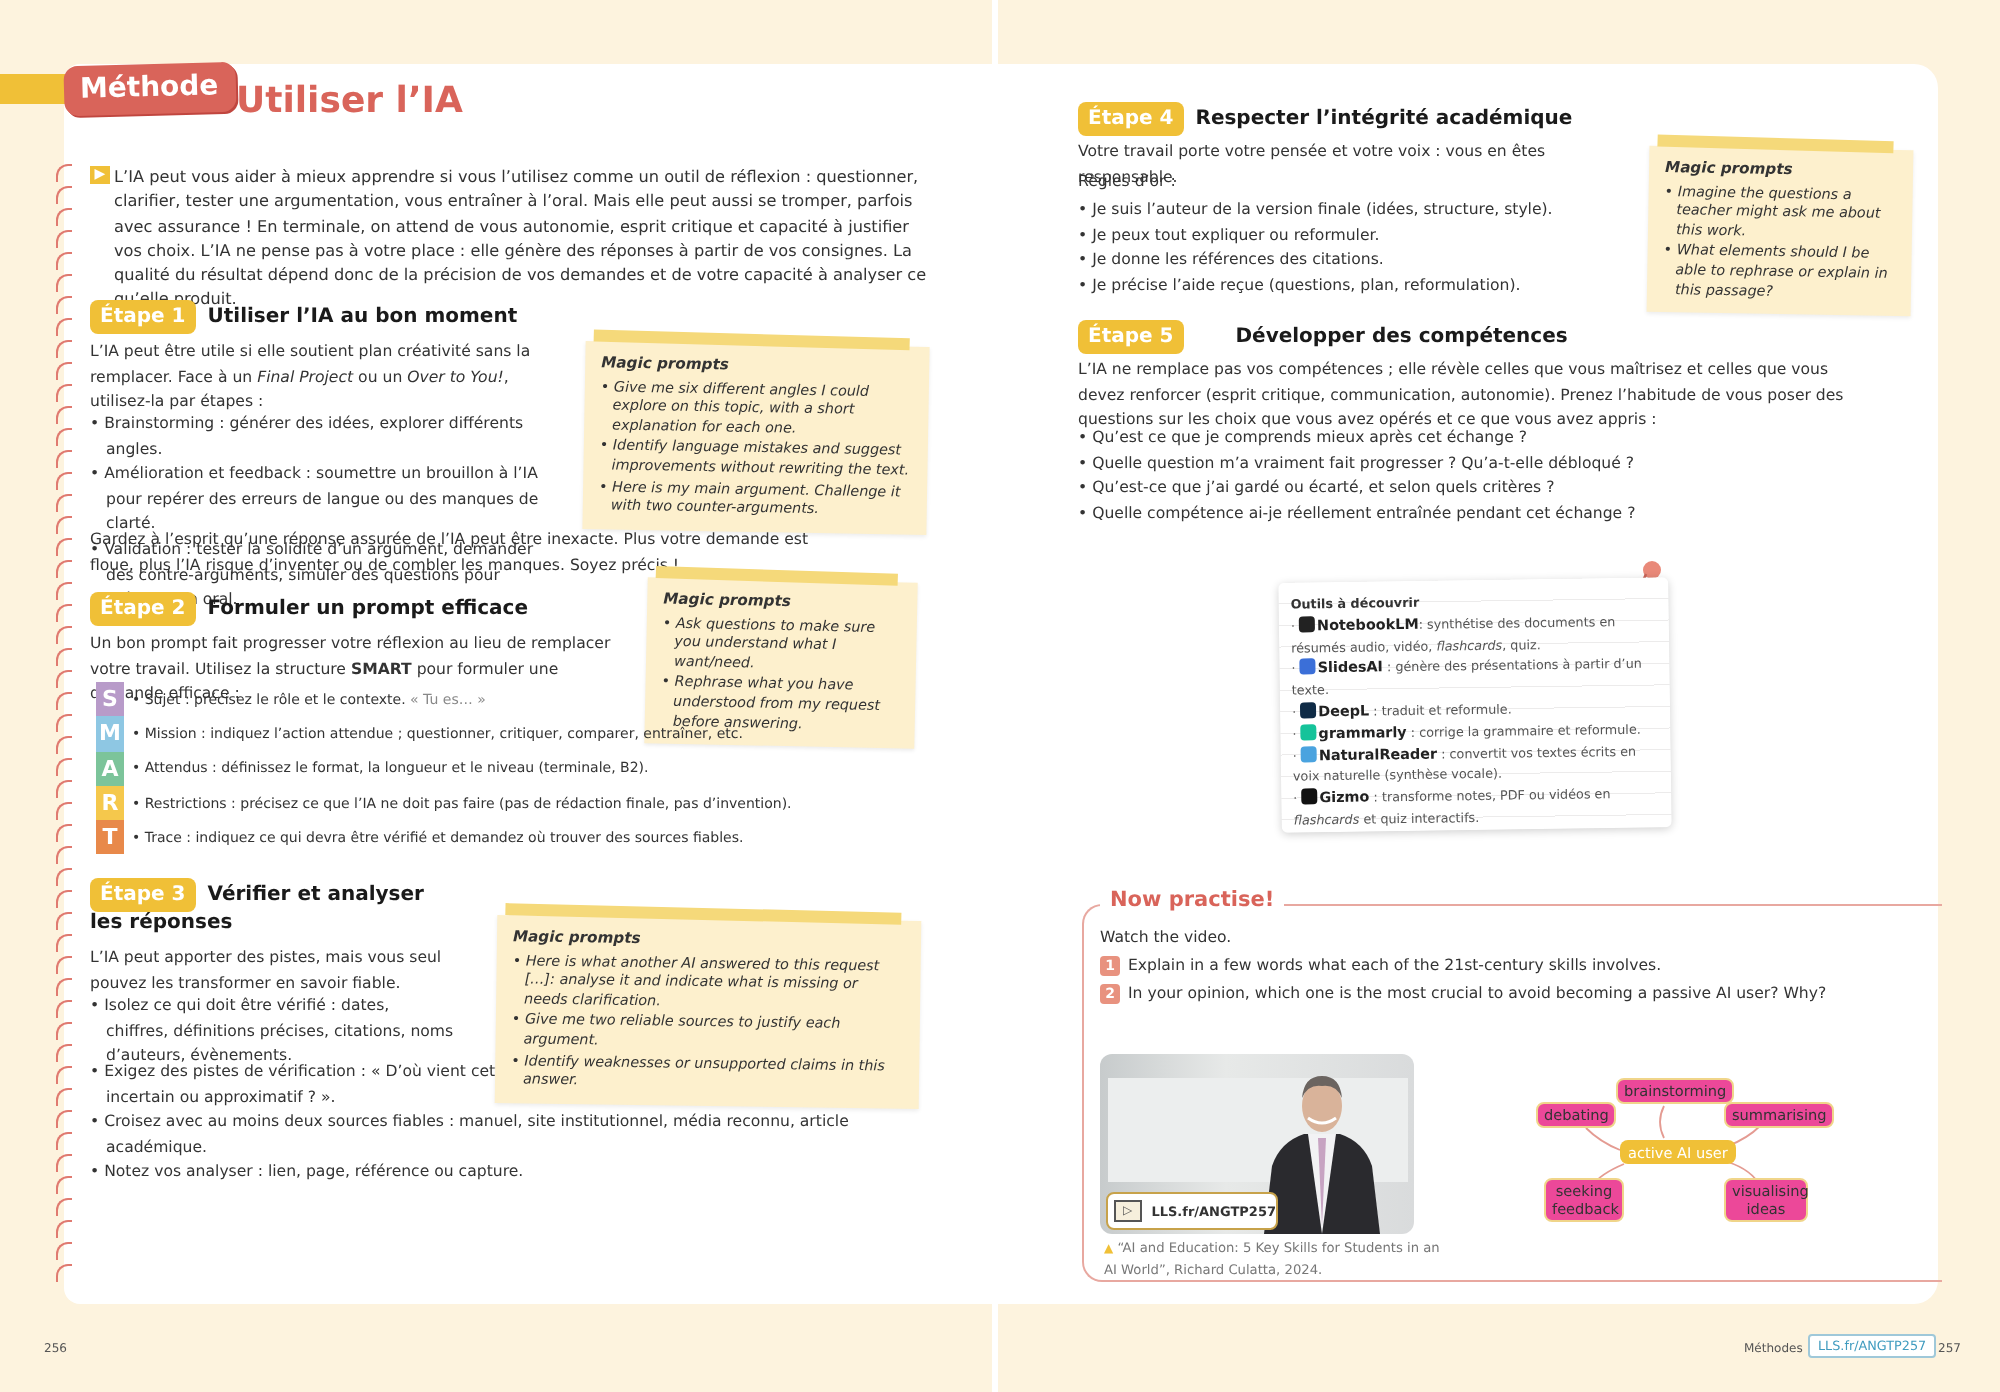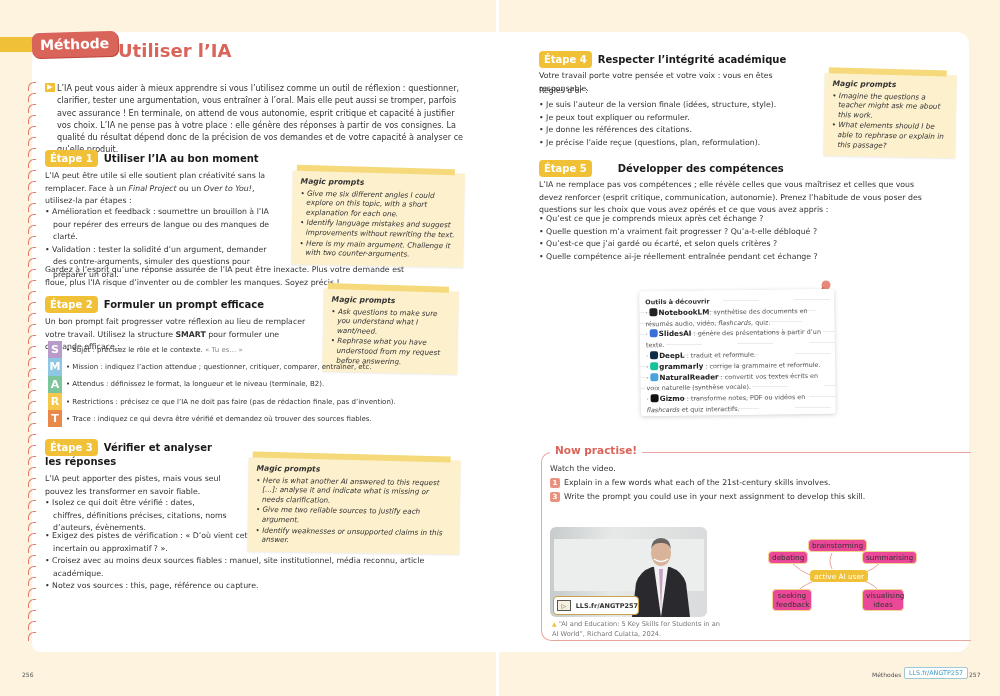--- a/index.html
+++ b/index.html
@@ -143,20 +143,21 @@
 
 <div class="etape" style="left:45px; top:150px;">
   <span class="etape-badge">Étape 1</span>
   <span class="etape-title">Utiliser l’IA au bon moment</span>
 </div>
 <div class="txt" style="left:45px; top:170px; width:232px;">
   <span>L’IA peut être utile si elle soutient plan créativité sans la remplacer. Face à un </span><i>Final Project</i><span> ou un </span><i>Over to You!</i><span>, utilisez-la par étapes :</span>
 </div>
 <div class="txt" style="left:45px; top:206px; width:232px;">
   <ul>
+    <li>Brainstorming : générer des idées, explorer différents angles.</li>
     <li>Amélioration et feedback : soumettre un brouillon à l’IA pour repérer des erreurs de langue ou des manques de clarté.</li>
     <li>Validation : tester la solidité d’un argument, demander des contre-arguments, simuler des questions pour préparer un oral.</li>
   </ul>
 </div>
 <div class="txt" style="left:45px; top:264px; width:360px;">Gardez à l’esprit qu’une réponse assurée de l’IA peut être inexacte. Plus votre demande est floue, plus l’IA risque d’inventer ou de combler les manques. Soyez précis !</div>
 <div class="magic" style="left:292px; top:172px; width:172px; transform:rotate(1deg);">
   <div class="m-title">Magic prompts</div>
   <ul>
     <li>Give me six different angles I could explore on this topic, with a short explanation for each one.</li>
     <li>Identify language mistakes and suggest improvements without rewriting the text.</li>
@@ -209,21 +210,21 @@
 <div class="txt" style="left:45px; top:473px; width:180px;">L’IA peut apporter des pistes, mais vous seul pouvez les transformer en savoir fiable.</div>
 <div class="txt" style="left:45px; top:497px; width:182px;">
   <ul>
       <li>Isolez ce qui doit être vérifié : dates, chiffres, définitions précises, citations, noms d’auteurs, évènements.</li>
     </ul>
 </div>
 <div class="txt" style="left:45px; top:530px; width:390px;">
   <ul>
     <li>Exigez des pistes de vérification : « D’où vient cette information ? » ou encore « Qu’est-ce qui est incertain ou approximatif ? ».</li>
     <li>Croisez avec au moins deux sources fiables : manuel, site institutionnel, média reconnu, article académique.</li>
-    <li>Notez vos sources : this, page, référence ou capture.</li>
+    <li>Notez vos analyser : lien, page, référence ou capture.</li>
   </ul>
 </div>
 <div class="magic" style="left:248px; top:459px; width:212px; transform:rotate(0.8deg);">
   <div class="m-title">Magic prompts</div>
   <ul>
     <li>Here is what another AI answered to this request […]: analyse it and indicate what is missing or needs clarification.</li>
     <li>Give me two reliable sources to justify each argument.</li>
     <li>Identify weaknesses or unsupported claims in this answer.</li>
   </ul>
 </div>
@@ -276,21 +277,21 @@
     <div><span>· </span><span class="ic" style="background: rgb(21, 195, 154);"></span><span class="brand">grammarly</span><span> : corrige la grammaire et reformule.</span></div>
     <div><span>· </span><span class="ic" style="background: rgb(74, 163, 223);"></span><span class="brand">NaturalReader</span><span> : convertit vos textes écrits en voix naturelle (synthèse vocale).</span></div>
     <div><span>· </span><span class="ic" style="background: rgb(17, 17, 17);"></span><span class="brand">Gizmo</span><span> : transforme notes, PDF ou vidéos en </span><i>flashcards</i><span> et quiz interactifs.</span></div>
   </div>
 
 <div class="practise"></div>
 <div class="practise-title">Now practise!</div>
 <div class="txt" style="left:550px; top:463px;">Watch the video.</div>
 <div class="txt" style="left:550px; top:477px; width:400px;" id="questions">
     <div style="margin-bottom: 1px;"><span class="q-num">1</span><span>Explain in a few words what each of the 21st-century skills involves.</span></div>
-    <div style="margin-bottom: 1px;"><span class="q-num">3</span><span>Write the prompt you could use in your next assignment to develop this skill.</span></div>
+    <div style="margin-bottom: 1px;"><span class="q-num">2</span><span>In your opinion, which one is the most crucial to avoid becoming a passive AI user? Why?</span></div>
   </div>
 
 <div class="video">
   <div class="v-board"></div>
   <svg class="v-person" viewBox="0 0 62 84">
     <path d="M2 84 L6 50 Q10 38 22 34 L40 34 Q52 38 56 50 L60 84 Z" fill="#2a2a2e"></path>
     <path d="M24 34 L31 84 L38 34 Z" fill="#f2f2f4"></path>
     <path d="M29 36 L31 80 L33 36 Z" fill="#c7a3c2"></path>
     <ellipse cx="31" cy="20" rx="10" ry="13" fill="#d9b39a"></ellipse>
     <path d="M21 16 Q22 5 31 5 Q40 5 41 16 Q38 9 31 10 Q24 9 21 16Z" fill="#6b6460"></path>

